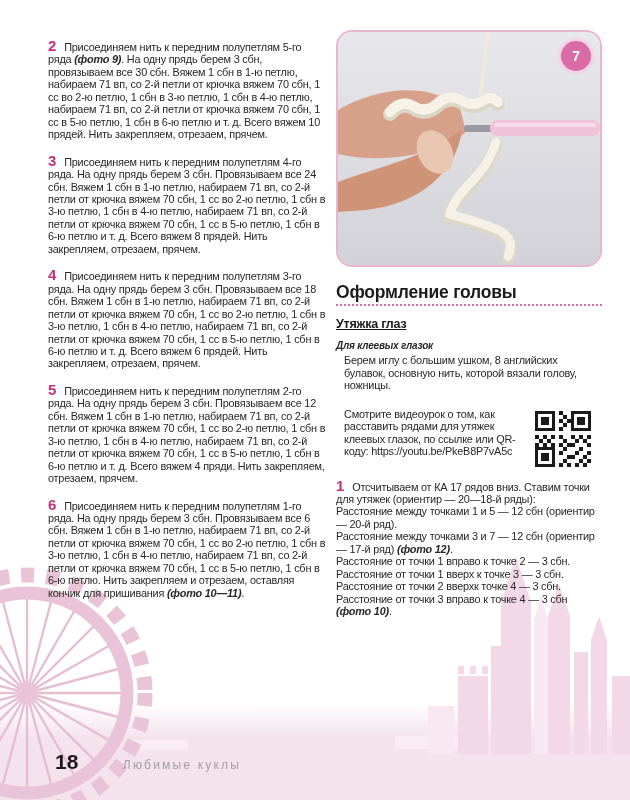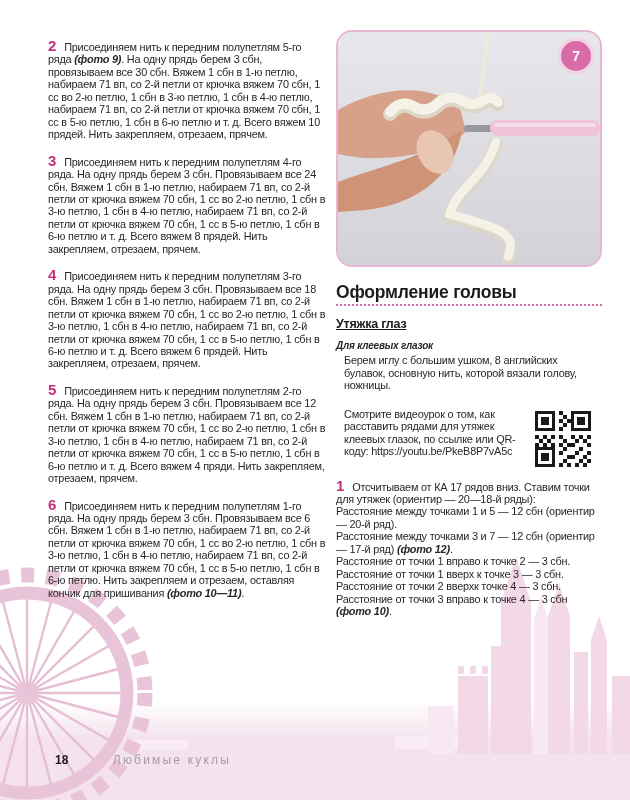--- a/index.html
+++ b/index.html
@@ -39,21 +39,21 @@
   p.body{margin:2px 8px 0;}
   p.video{margin-top:16px;}
   .qr{float:right;width:62px;height:62px;margin:0 0 4px 8px;}
   p.step1{margin-top:22px;margin-bottom:0;}
   ul.points{list-style:none;margin:0;padding:0;}
   li.point{position:relative;padding-left:22px;}
   li.point::before{content:"\2022";position:absolute;left:6px;top:0;color:#a93f63;font-weight:bold;}
   .dist div{margin:0;}
   
   .footer{position:absolute;left:55px;top:750px;z-index:1;}
-  .pagenum{font-size:12px;font-weight:bold;color:#1d1a1b;margin-top:40px;}
+  .pagenum{font-size:21px;font-weight:bold;color:#1d1a1b;margin-top:40px;}
   .booktitle{margin-left:40px;font-size:12px;color:#a39fa2;letter-spacing:2.2px;}
 </style>
 </head>
 <body>
 
 <div class="deco band-fade"></div>
 <div class="deco band"></div>
 <div class="deco patch1"></div>
 <div class="deco patch2"></div>
 <svg class="deco wheel" viewBox="0 0 290 290">

